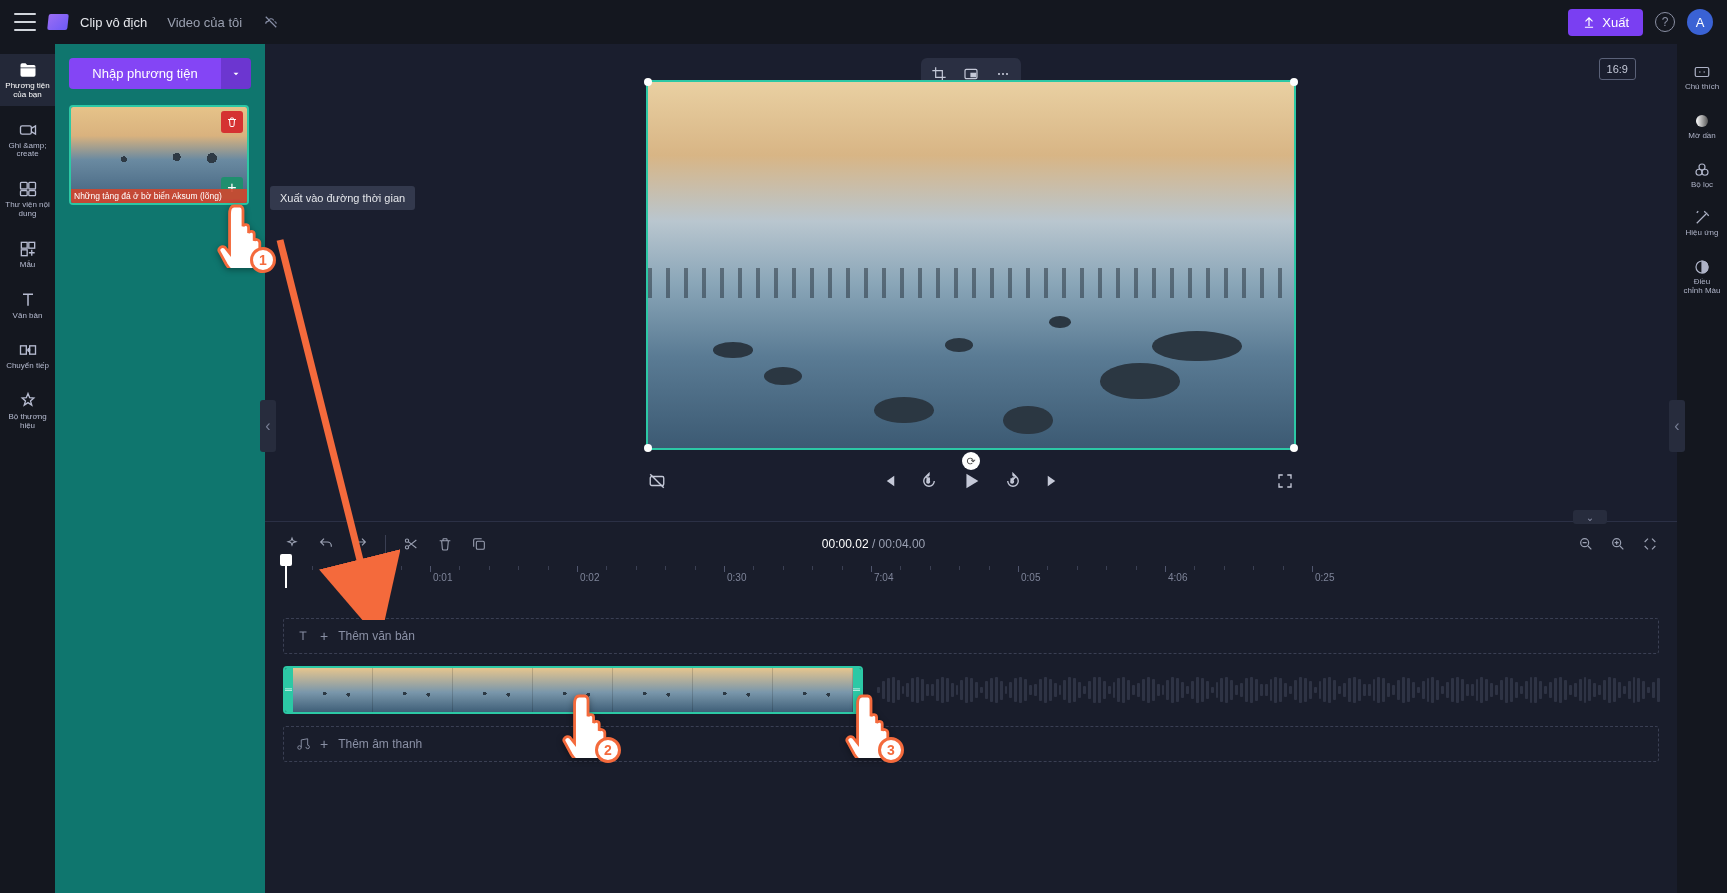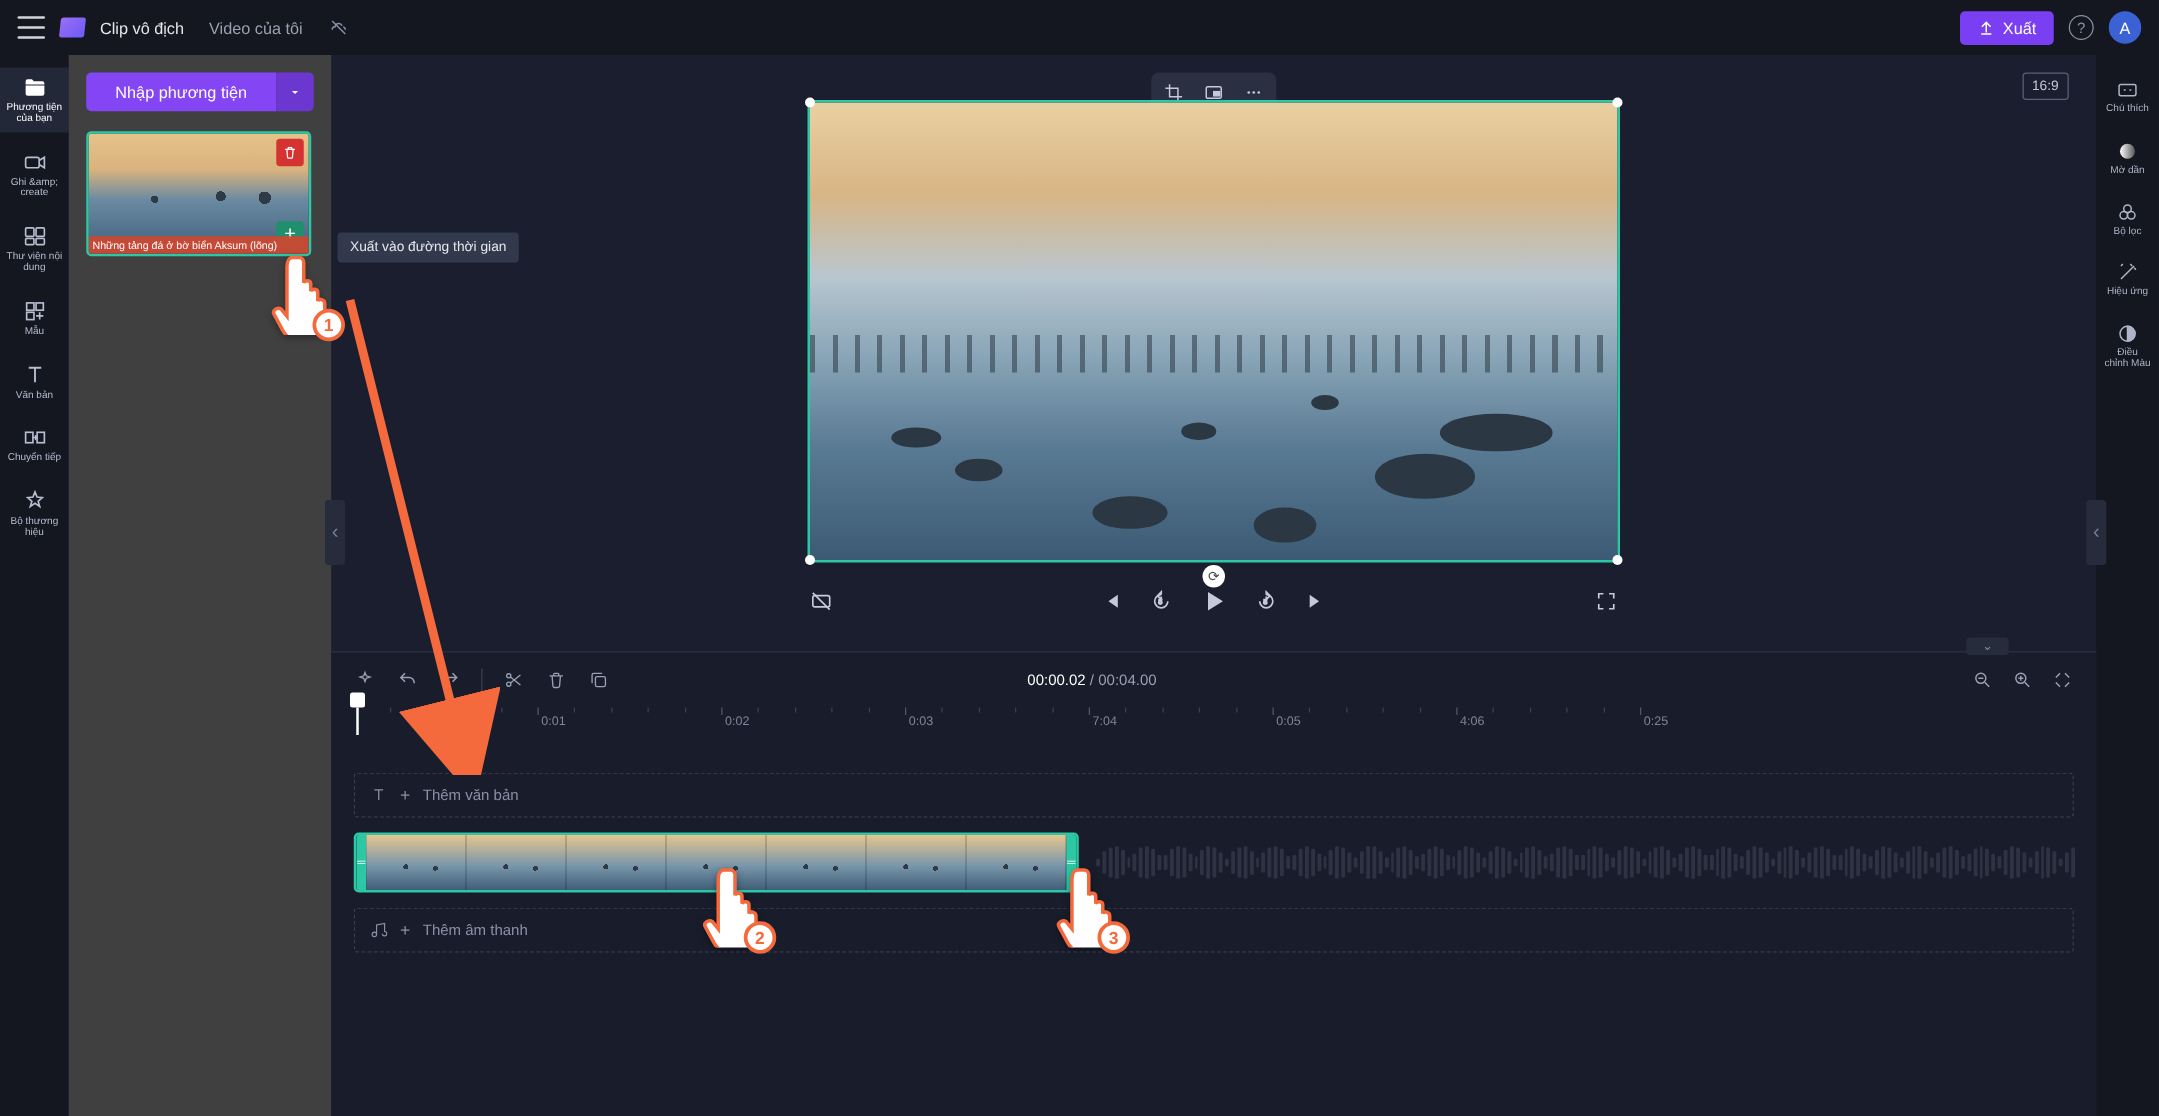--- a/index.html
+++ b/index.html
@@ -18,41 +18,41 @@
   .help{width:20px;height:20px;border:1.5px solid #8a8fa3;border-radius:50%;color:#8a8fa3;font-size:12px;display:flex;align-items:center;justify-content:center;cursor:pointer;}
   .avatar{width:26px;height:26px;border-radius:50%;background:#3a62d4;color:#fff;display:flex;align-items:center;justify-content:center;font-size:13px;cursor:pointer;}
 
   .workspace{display:flex;height:calc(100% - 44px);}
   .leftnav{width:55px;background:#14171f;padding-top:10px;display:flex;flex-direction:column;align-items:center;gap:8px;}
   .nav-item{width:55px;display:flex;flex-direction:column;align-items:center;gap:2px;padding:6px 0;cursor:pointer;color:#b7bcd1;}
   .nav-item.active{background:#232838;color:#fff;}
   .nav-item svg{width:20px;height:20px;}
   .nav-label{font-size:8px;text-align:center;line-height:1.1;white-space:pre-line;}
 
-  .panel{width:210px;background:#404040;display:flex;flex-direction:column;padding:14px 14px;}
+  .panel{width:210px;background:#0f766e;display:flex;flex-direction:column;padding:14px 14px;}
   .import-wrap{display:flex;width:100%;}
   .import-btn{flex:1;background:#8445f5;color:#fff;padding:8px 0;font-size:13px;text-align:center;border-radius:4px 0 0 4px;cursor:pointer;}
   .import-dd{width:30px;background:#6c36d0;border-radius:0 4px 4px 0;display:flex;align-items:center;justify-content:center;color:#fff;cursor:pointer;}
 
   .media-thumb{margin-top:16px;position:relative;width:180px;height:100px;border:2px solid #2cc8a5;border-radius:4px;overflow:hidden;cursor:pointer;}
   .thumb-img{width:100%;height:100%;background:linear-gradient(180deg,#e6c389 0%,#d9b27e 30%,#6a8aa1 55%,#41617d 100%);position:relative;}
   .thumb-img::after{content:"";position:absolute;left:0;right:0;top:40%;height:25%;background:radial-gradient(circle at 30% 60%,#2e3a45 3px,transparent 3px),radial-gradient(circle at 60% 50%,#2e3a45 4px,transparent 4px),radial-gradient(circle at 80% 55%,#2e3a45 5px,transparent 5px);}
   .thumb-trash{position:absolute;top:4px;right:4px;width:22px;height:22px;background:#d53232;border-radius:3px;display:flex;align-items:center;justify-content:center;color:#fff;cursor:pointer;}
   .thumb-add{position:absolute;bottom:4px;right:4px;width:22px;height:22px;background:#1f8f6e;border-radius:3px;display:flex;align-items:center;justify-content:center;color:#fff;font-size:16px;cursor:pointer;}
   .thumb-caption{position:absolute;left:0;bottom:0;right:0;background:rgba(210,70,45,0.9);color:#fff;font-size:8.5px;padding:2px 3px;white-space:nowrap;overflow:hidden;}
   .tooltip{position:absolute;left:270px;top:186px;background:#33394d;color:#e5e7eb;font-size:11px;padding:6px 10px;border-radius:3px;}
 
   .collapse-grip{position:absolute;left:260px;top:400px;width:16px;height:52px;background:#272c3d;border-radius:3px;display:flex;align-items:center;justify-content:center;color:#777e94;cursor:pointer;}
   .expand-grip{position:absolute;right:42px;top:400px;width:16px;height:52px;background:#272c3d;border-radius:3px;display:flex;align-items:center;justify-content:center;color:#777e94;cursor:pointer;}
 
   .stage{flex:1;display:flex;flex-direction:column;}
   .preview{height:478px;position:relative;display:flex;flex-direction:column;align-items:center;}
   .preview-tools{position:absolute;top:14px;left:50%;transform:translateX(-50%);background:#2a2f42;border-radius:6px;display:flex;gap:2px;padding:3px;}
   .ptool{width:30px;height:26px;display:flex;align-items:center;justify-content:center;color:#c5c9d8;cursor:pointer;border-radius:4px;}
-  .ratio-badge{position:absolute;top:14px;right:22px;border:1px solid #5a6178;color:#c5c9d8;font-size:11px;padding:4px 7px;border-radius:3px;cursor:pointer;}
+  .ratio-badge{position:absolute;top:14px;right:41px;border:1px solid #5a6178;color:#c5c9d8;font-size:11px;padding:4px 7px;border-radius:3px;cursor:pointer;}
 
   .canvas{margin-top:36px;width:650px;height:370px;border:2px solid #2cc8a5;position:relative;background:linear-gradient(180deg,#e9d0a2 0%,#d8b585 20%,#b9c6cf 38%,#8aa6b8 55%,#5a7b94 75%,#3c5a73 100%);}
   .rocks{position:absolute;left:0;right:0;top:42%;bottom:0;}
   .rock{position:absolute;background:#2b3742;border-radius:50% 50% 48% 48%;}
   .r1{width:50px;height:28px;left:55%;top:80%;}
   .r2{width:80px;height:36px;left:70%;top:60%;}
   .r3{width:60px;height:26px;left:35%;top:76%;}
   .r4{width:38px;height:18px;left:18%;top:62%;}
   .r5{width:28px;height:14px;left:46%;top:48%;}
   .r6{width:90px;height:30px;left:78%;top:45%;}
@@ -377,21 +377,21 @@
           <div class="minor" style="left: 88.2px;"></div>
           <div class="minor" style="left: 117.6px;"></div>
           <div class="tick" style="left: 294px;">
             <span>0:02</span>
           </div>
           <div class="minor" style="left: 176.4px;"></div>
           <div class="minor" style="left: 205.8px;"></div>
           <div class="minor" style="left: 235.2px;"></div>
           <div class="minor" style="left: 264.6px;"></div>
           <div class="tick" style="left: 441px;">
-            <span>0:03</span>
+            <span>0:30</span>
           </div>
           <div class="minor" style="left: 323.4px;"></div>
           <div class="minor" style="left: 352.8px;"></div>
           <div class="minor" style="left: 382.2px;"></div>
           <div class="minor" style="left: 411.6px;"></div>
           <div class="tick" style="left: 588px;">
             <span>7:04</span>
           </div>
           <div class="minor" style="left: 470.4px;"></div>
           <div class="minor" style="left: 499.8px;"></div>

